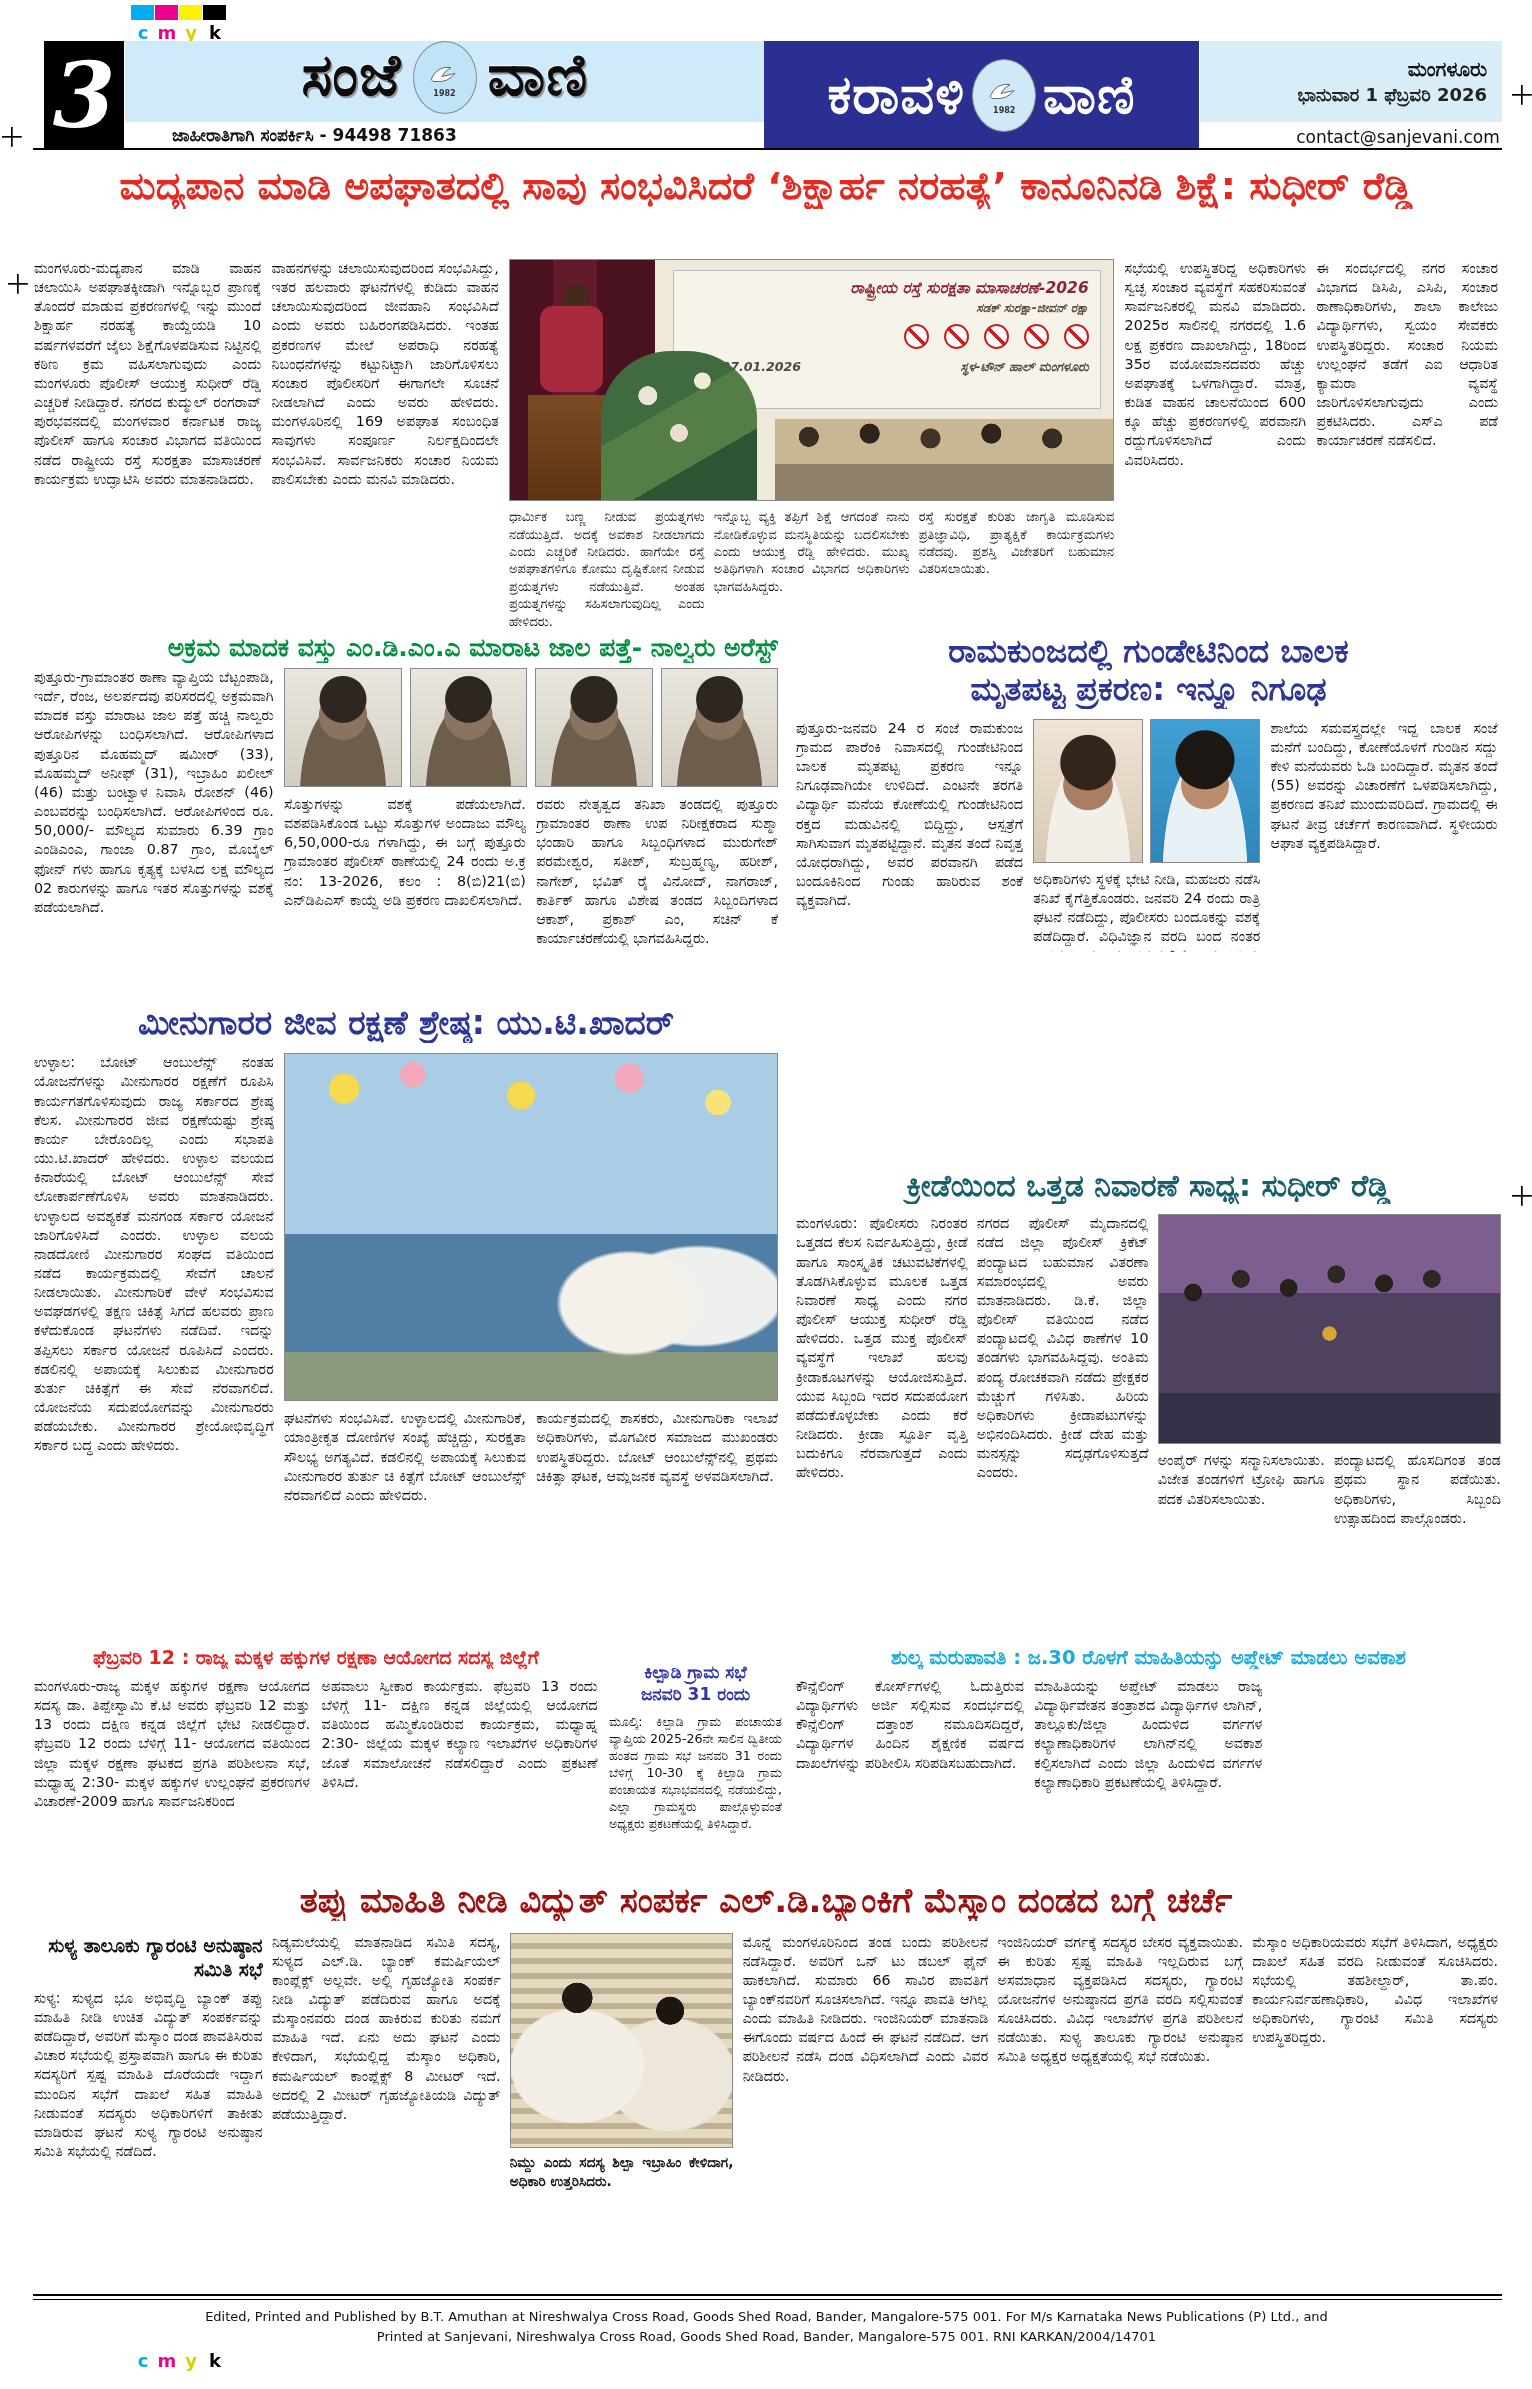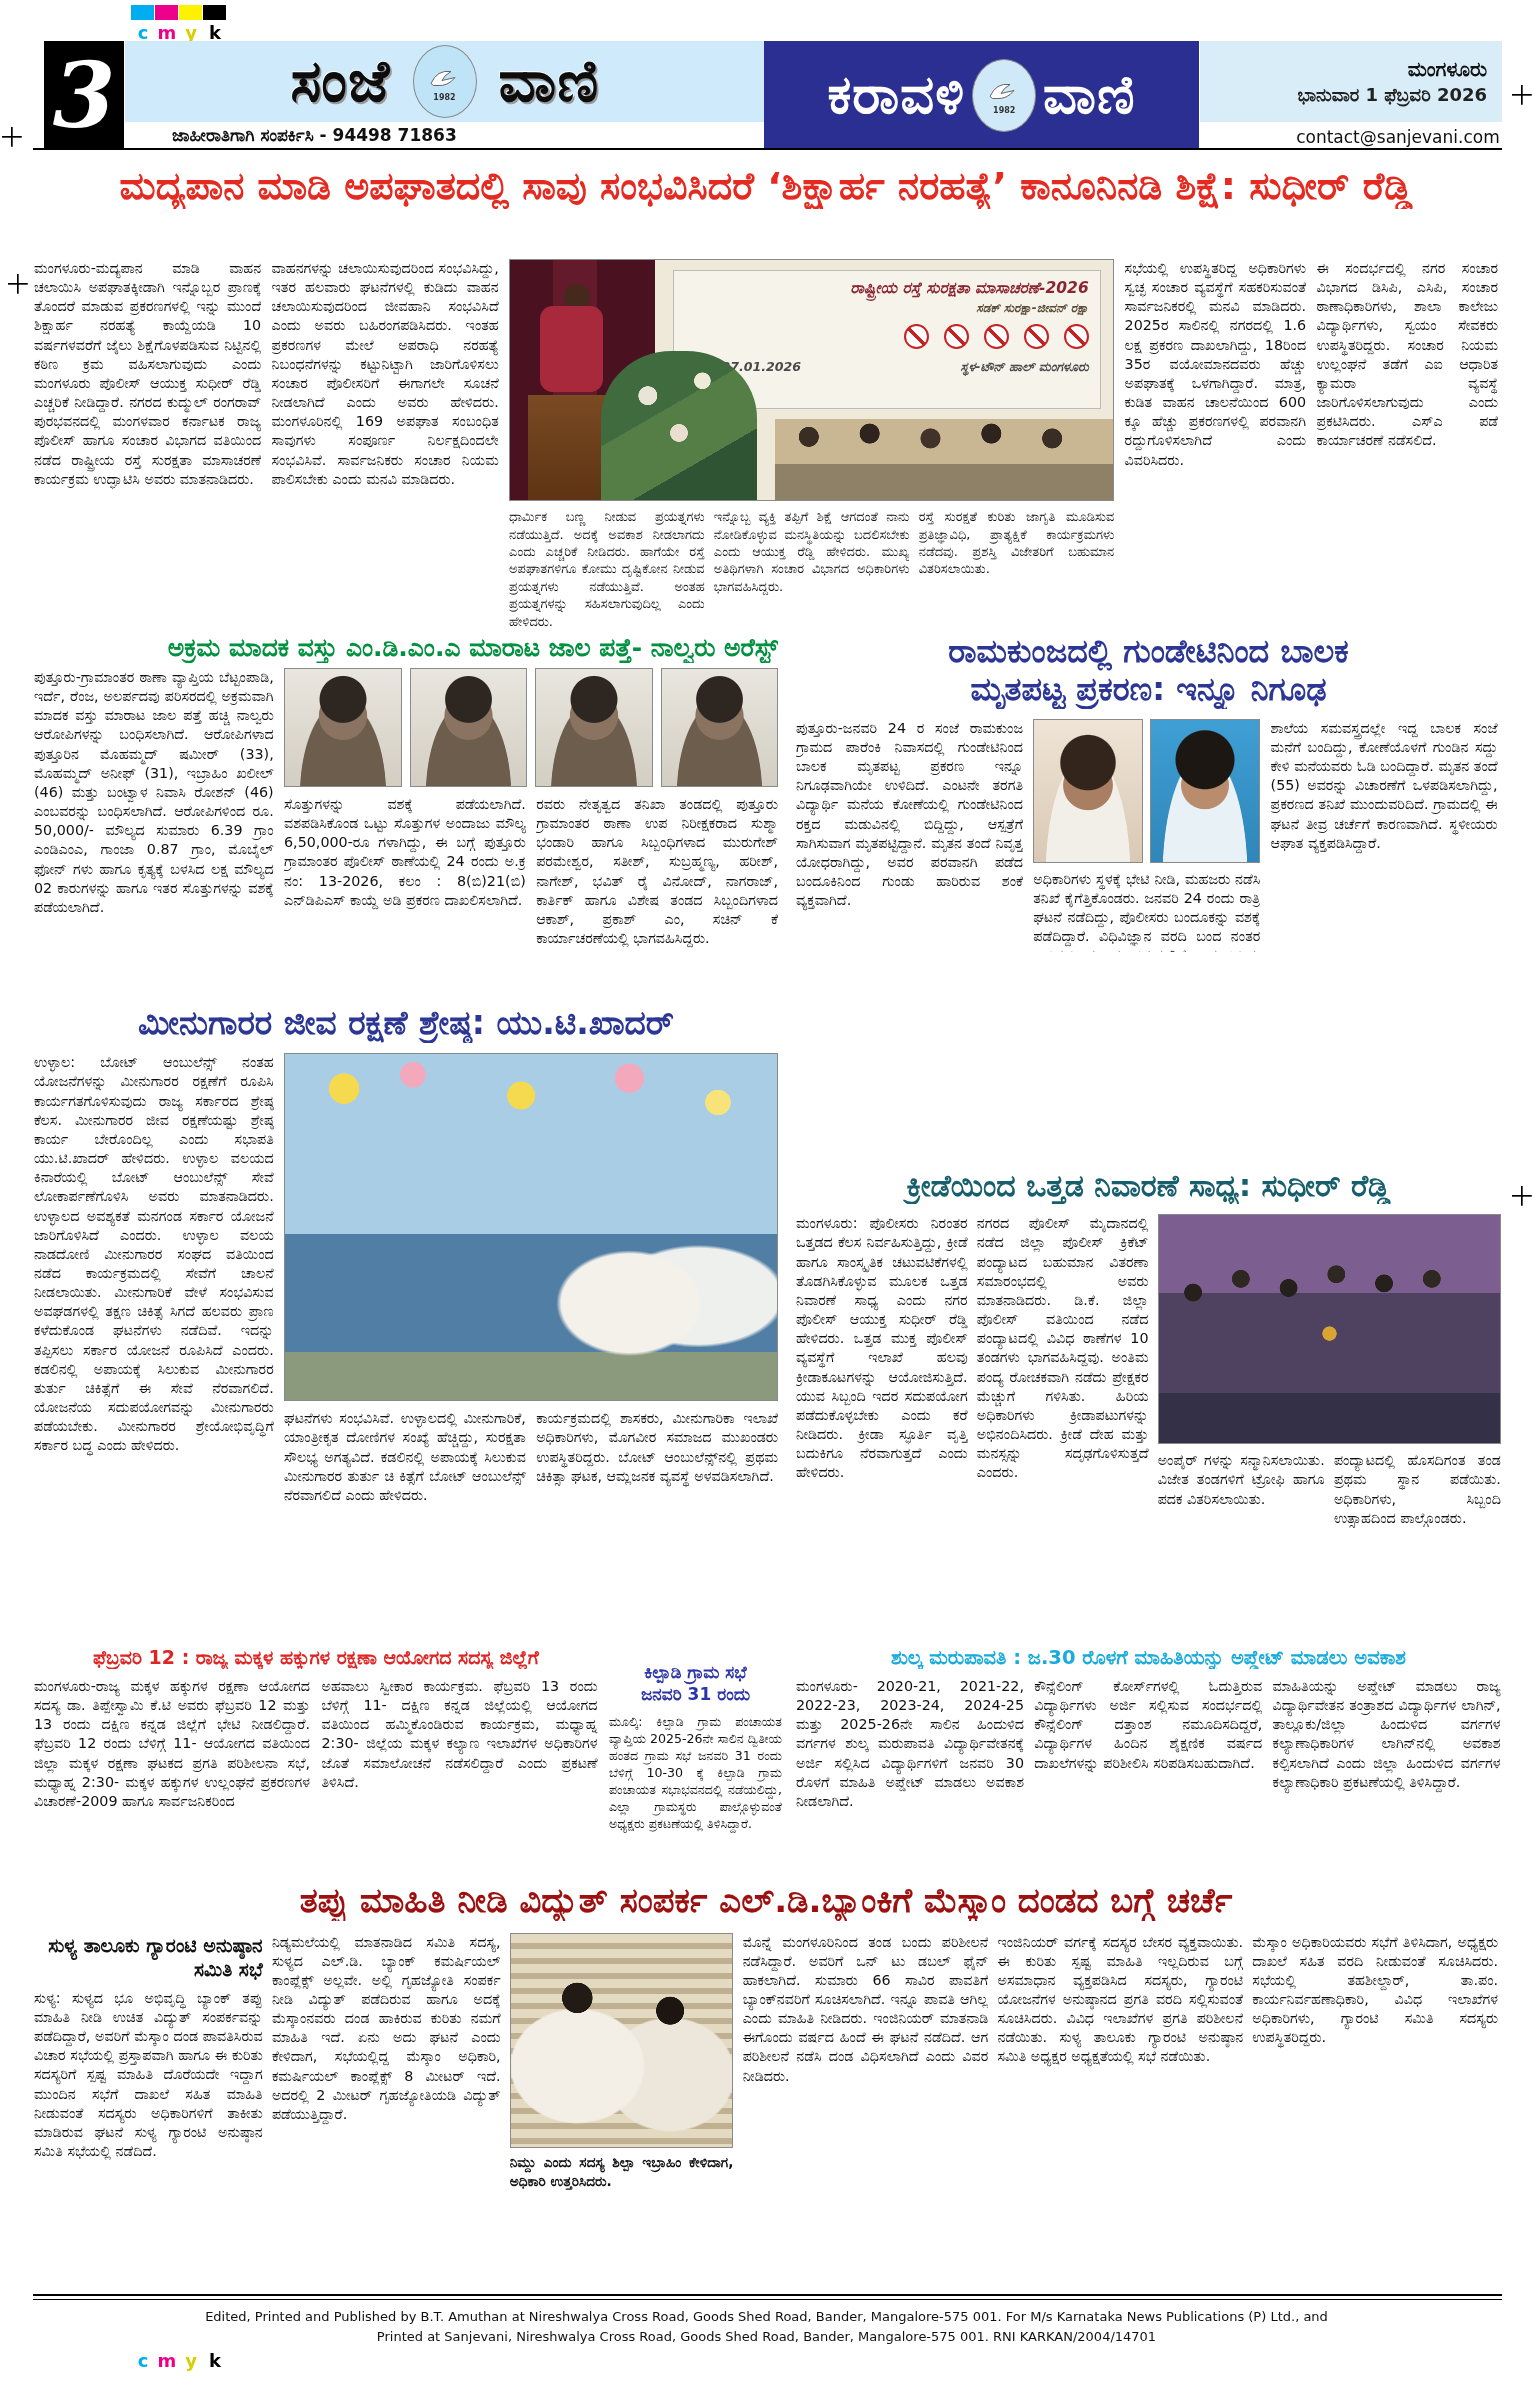--- a/index.html
+++ b/index.html
@@ -18,21 +18,21 @@
   .sq-c{background:#00aeef}.sq-m{background:#ec008c}.sq-y{background:#fff200}.sq-k{background:#000}
   .cmyk-letters { position:absolute; display:flex; font-weight:700; font-size:18px; }
   .cmyk-letters span { width:24px; text-align:center; }
   .lc{color:#00aeef}.lm{color:#ec008c}.ly{color:#d8ce00}.lk{color:#000}
 
   
   #pageno { position:absolute; left:44px; top:41px; width:80px; height:108px; background:#000;
             color:#fff; display:flex; align-items:center; justify-content:center;
             font-family:"DejaVu Serif", serif; font-size:90px; font-weight:700; font-style:italic; }
   #masthead { position:absolute; left:125px; top:41px; width:640px; height:81px; background:#cfeafb;
-              display:flex; align-items:center; justify-content:center; gap:22px; }
+              display:flex; align-items:flex-start; justify-content:center; gap:11px; }
   .mast-text { font-size:58px; font-weight:900; color:#0d0d0d; text-shadow:1.7px 1.7px 0 #9a9a9a, -0.6px -0.6px 0 #fff; letter-spacing:1.1px; }
   .dove-circle { width:64px; height:73px; border-radius:50%; background:#bfe3f7; border:1.7px solid #8a8a8a;
                  display:flex; flex-direction:column; align-items:center; justify-content:center; }
   .dove-circle svg { width:40px; height:31px; }
   .dove-year { font-size:8px; color:#333; font-weight:700; }
   #adline { position:absolute; left:172px; top:125px; font-size:17px; font-weight:700; color:#111; }
   #karavali { position:absolute; left:764px; top:41px; width:435px; height:108px; background:#2b2f91;
               display:flex; align-items:center; justify-content:center; gap:6.9px; }
   #karavali .mast-text { color:#fff; font-size:53px; text-shadow:none; }
   #karavali .dove-circle { background:#cfe9f8; }
@@ -361,21 +361,20 @@
     <div id="a7-headline">
       <div>ಕಿಲ್ಪಾಡಿ ಗ್ರಾಮ ಸಭೆ</div>
       <div>ಜನವರಿ 31 ರಂದು</div>
     </div>
     <div id="a7-body" class="col">ಮೂಲ್ಕಿ: ಕಿಲ್ಪಾಡಿ ಗ್ರಾಮ ಪಂಚಾಯತ ವ್ಯಾಪ್ತಿಯ 2025-26ನೇ ಸಾಲಿನ ದ್ವಿತೀಯ ಹಂತದ ಗ್ರಾಮ ಸಭೆ ಜನವರಿ 31 ರಂದು ಬೆಳಿಗ್ಗೆ 10-30 ಕ್ಕೆ ಕಿಲ್ಪಾಡಿ ಗ್ರಾಮ ಪಂಚಾಯತ ಸಭಾಭವನದಲ್ಲಿ ನಡೆಯಲಿದ್ದು, ಎಲ್ಲಾ ಗ್ರಾಮಸ್ಥರು ಪಾಲ್ಗೊಳ್ಳುವಂತೆ ಅಧ್ಯಕ್ಷರು ಪ್ರಕಟಣೆಯಲ್ಲಿ ತಿಳಿಸಿದ್ದಾರೆ.</div>
   </div>
 
   <div id="a8">
     <div id="a8-headline" class="headline">ಶುಲ್ಕ ಮರುಪಾವತಿ : ಜ.30 ರೊಳಗೆ ಮಾಹಿತಿಯನ್ನು ಅಪ್ಡೇಟ್ ಮಾಡಲು ಅವಕಾಶ</div>
     <div id="a8-body">
-      <div class="col">ಮಂಗಳೂರು- 2020-21, 2021-22, 2022-23, 2023-24, 2024-25 ಮತ್ತು 2025-26ನೇ ಸಾಲಿನ ಹಿಂದುಳಿದ ವರ್ಗಗಳ ಶುಲ್ಕ ಮರುಪಾವತಿ ವಿದ್ಯಾರ್ಥಿವೇತನಕ್ಕೆ ಅರ್ಜಿ ಸಲ್ಲಿಸಿದ ವಿದ್ಯಾರ್ಥಿಗಳಿಗೆ ಜನವರಿ 30 ರೊಳಗೆ ಮಾಹಿತಿ ಅಪ್ಡೇಟ್ ಮಾಡಲು ಅವಕಾಶ ನೀಡಲಾಗಿದೆ.</div>
       <div class="col">ಕೌನ್ಸೆಲಿಂಗ್ ಕೋರ್ಸ್‌ಗಳಲ್ಲಿ ಓದುತ್ತಿರುವ ವಿದ್ಯಾರ್ಥಿಗಳು ಅರ್ಜಿ ಸಲ್ಲಿಸುವ ಸಂದರ್ಭದಲ್ಲಿ ಕೌನ್ಸೆಲಿಂಗ್ ದತ್ತಾಂಶ ನಮೂದಿಸದಿದ್ದರೆ, ವಿದ್ಯಾರ್ಥಿಗಳ ಹಿಂದಿನ ಶೈಕ್ಷಣಿಕ ವರ್ಷದ ದಾಖಲೆಗಳನ್ನು ಪರಿಶೀಲಿಸಿ ಸರಿಪಡಿಸಬಹುದಾಗಿದೆ.</div>
       <div class="col">ಮಾಹಿತಿಯನ್ನು ಅಪ್ಡೇಟ್ ಮಾಡಲು ರಾಜ್ಯ ವಿದ್ಯಾರ್ಥಿವೇತನ ತಂತ್ರಾಶದ ವಿದ್ಯಾರ್ಥಿಗಳ ಲಾಗಿನ್, ತಾಲ್ಲೂಕು/ಜಿಲ್ಲಾ ಹಿಂದುಳಿದ ವರ್ಗಗಳ ಕಲ್ಯಾಣಾಧಿಕಾರಿಗಳ ಲಾಗಿನ್‌ನಲ್ಲಿ ಅವಕಾಶ ಕಲ್ಪಿಸಲಾಗಿದೆ ಎಂದು ಜಿಲ್ಲಾ ಹಿಂದುಳಿದ ವರ್ಗಗಳ ಕಲ್ಯಾಣಾಧಿಕಾರಿ ಪ್ರಕಟಣೆಯಲ್ಲಿ ತಿಳಿಸಿದ್ದಾರೆ.</div>
     </div>
   </div>
 
   <div id="a9">
     <div id="a9-headline" class="headline">ತಪ್ಪು ಮಾಹಿತಿ ನೀಡಿ ವಿದ್ಯುತ್ ಸಂಪರ್ಕ ಎಲ್.ಡಿ.ಬ್ಯಾಂಕಿಗೆ ಮೆಸ್ಕಾಂ ದಂಡದ ಬಗ್ಗೆ ಚರ್ಚೆ</div>
     <div id="a9-body">
       <div class="a9c1">
         <div id="a9-subhead">ಸುಳ್ಯ ತಾಲೂಕು ಗ್ಯಾರಂಟಿ ಅನುಷ್ಠಾನ ಸಮಿತಿ ಸಭೆ</div>

